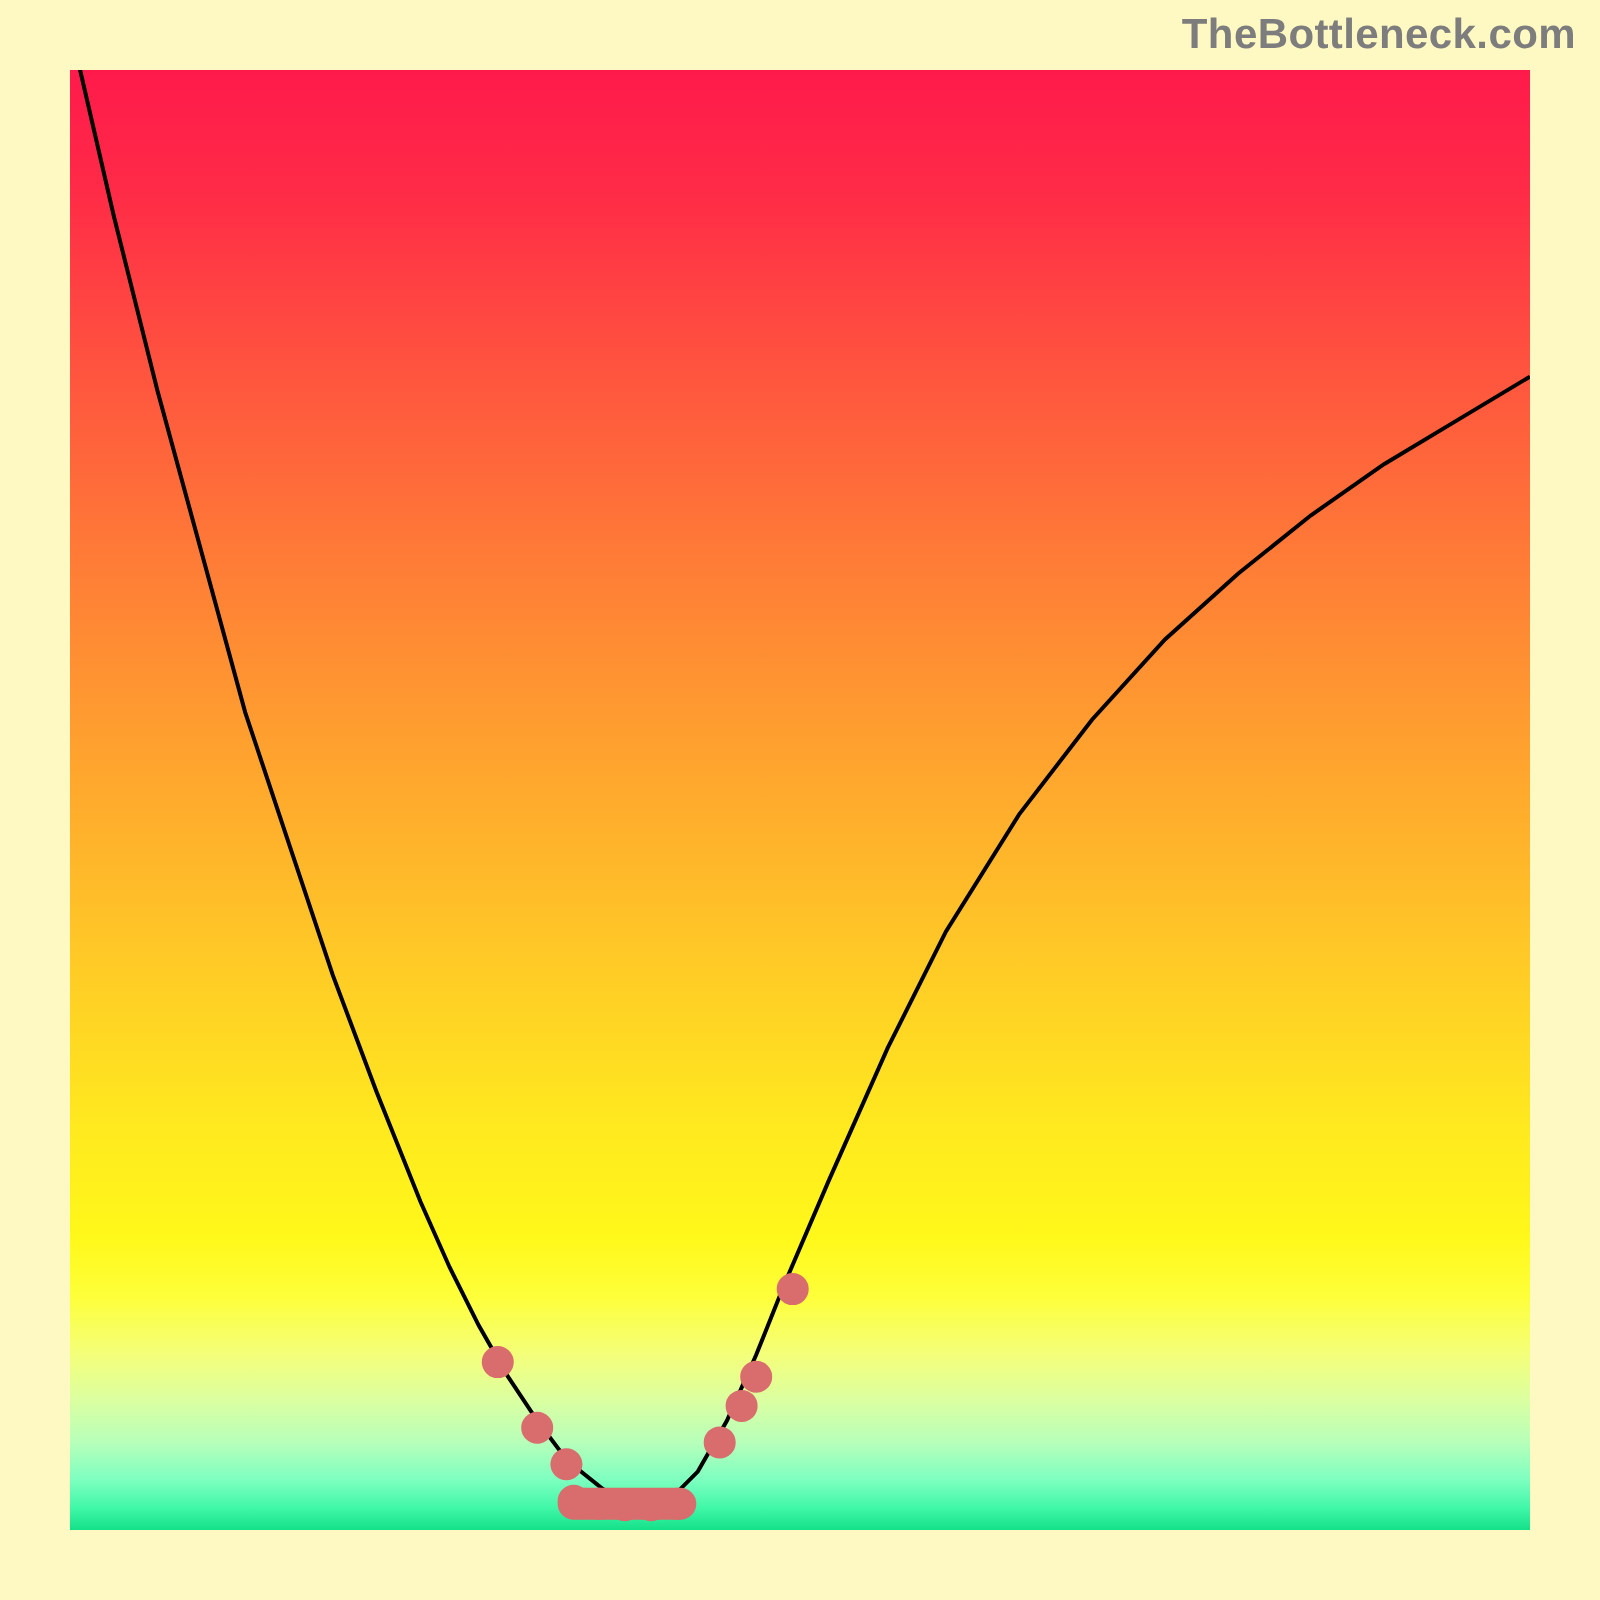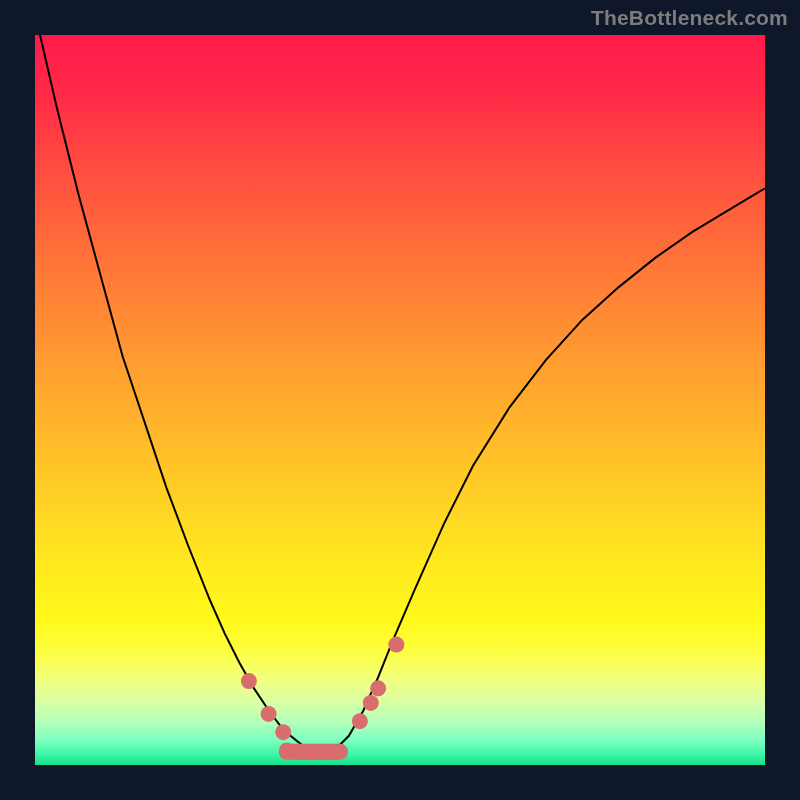--- a/index.html
+++ b/index.html
@@ -7,21 +7,21 @@
     padding: 0;
     width: 800px;
     height: 800px;
     background: #000;
     overflow: hidden;
   }
   .chart-wrap {
     position: relative;
     width: 800px;
     height: 800px;
-    background: #0f172a;
+    background: #fef9c3;
   }
   .plot-area {
     position: absolute;
     left: 35px;
     top: 35px;
     width: 730px;
     height: 730px;
     overflow: hidden;
   }
   .gradient-bg {

